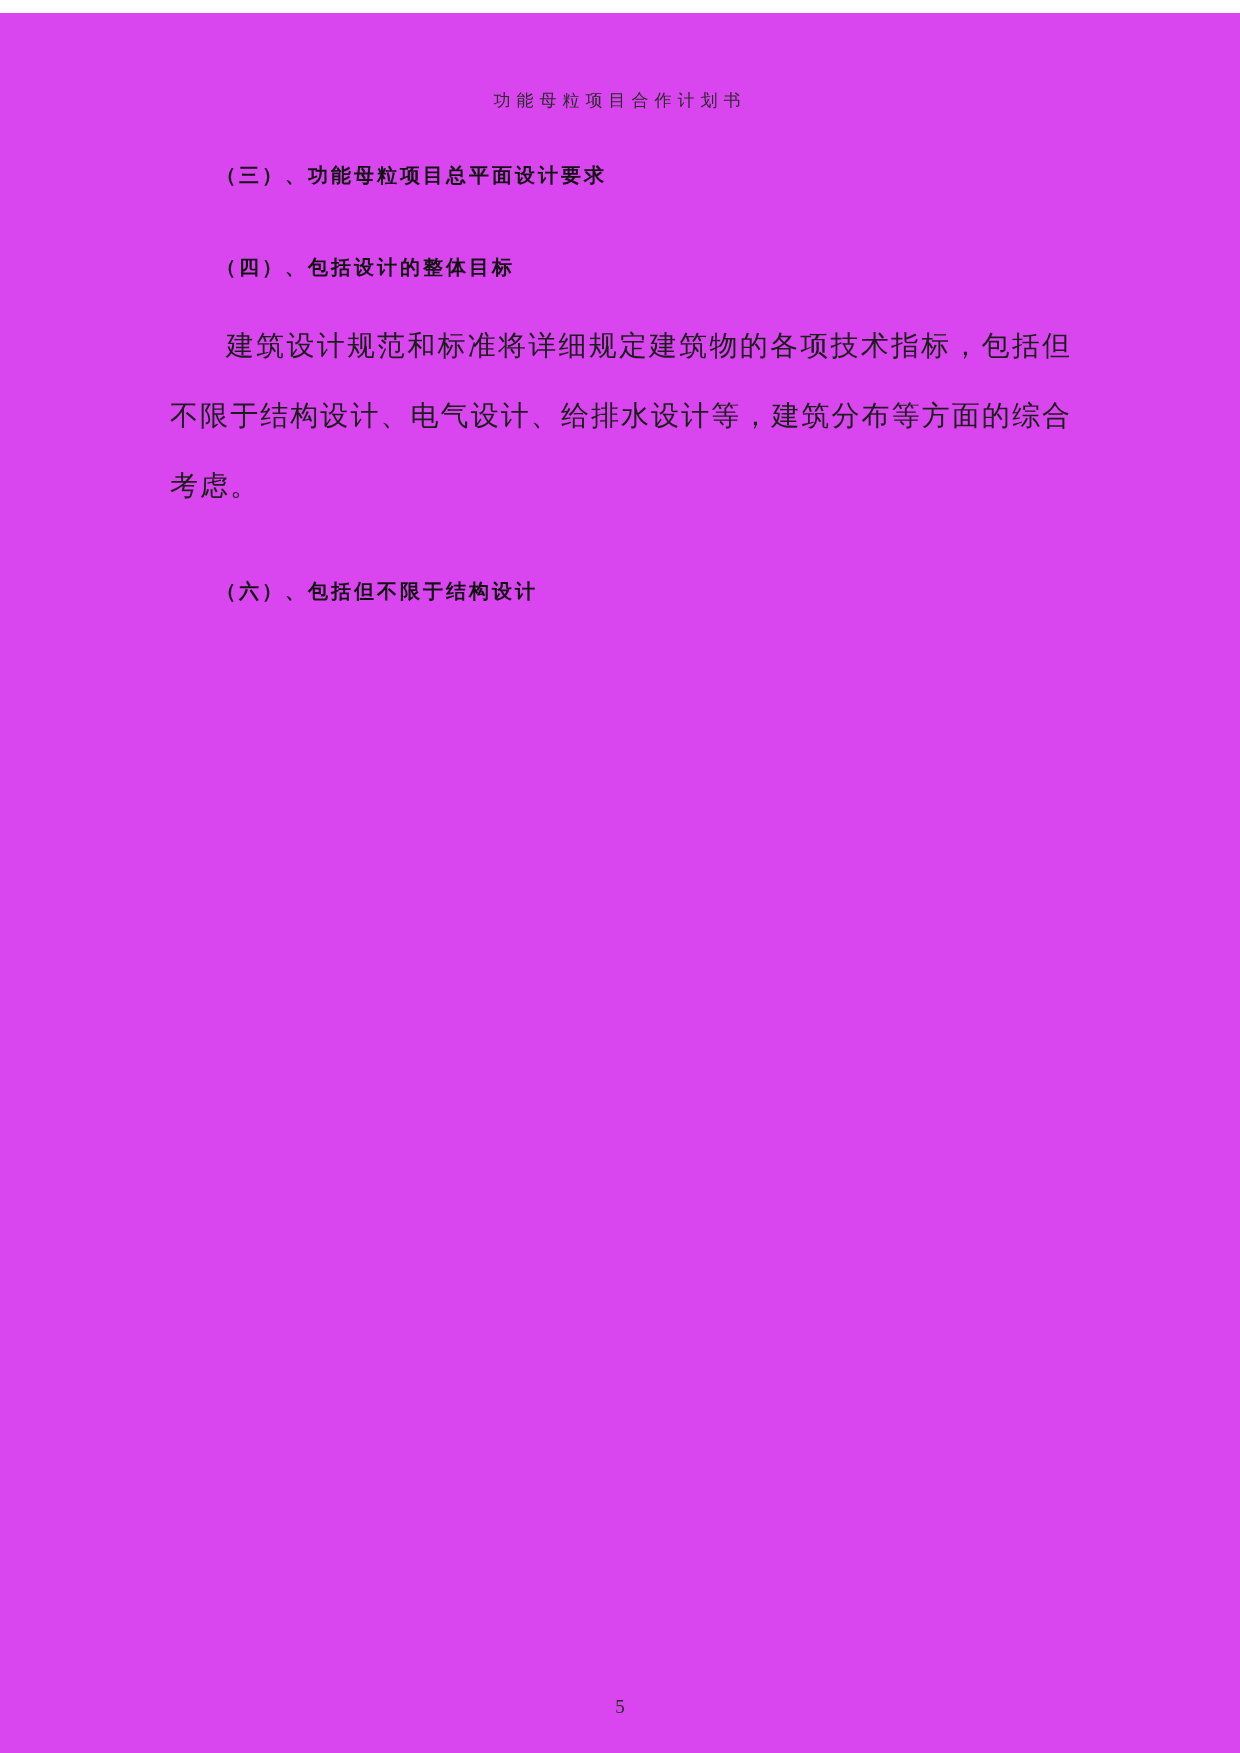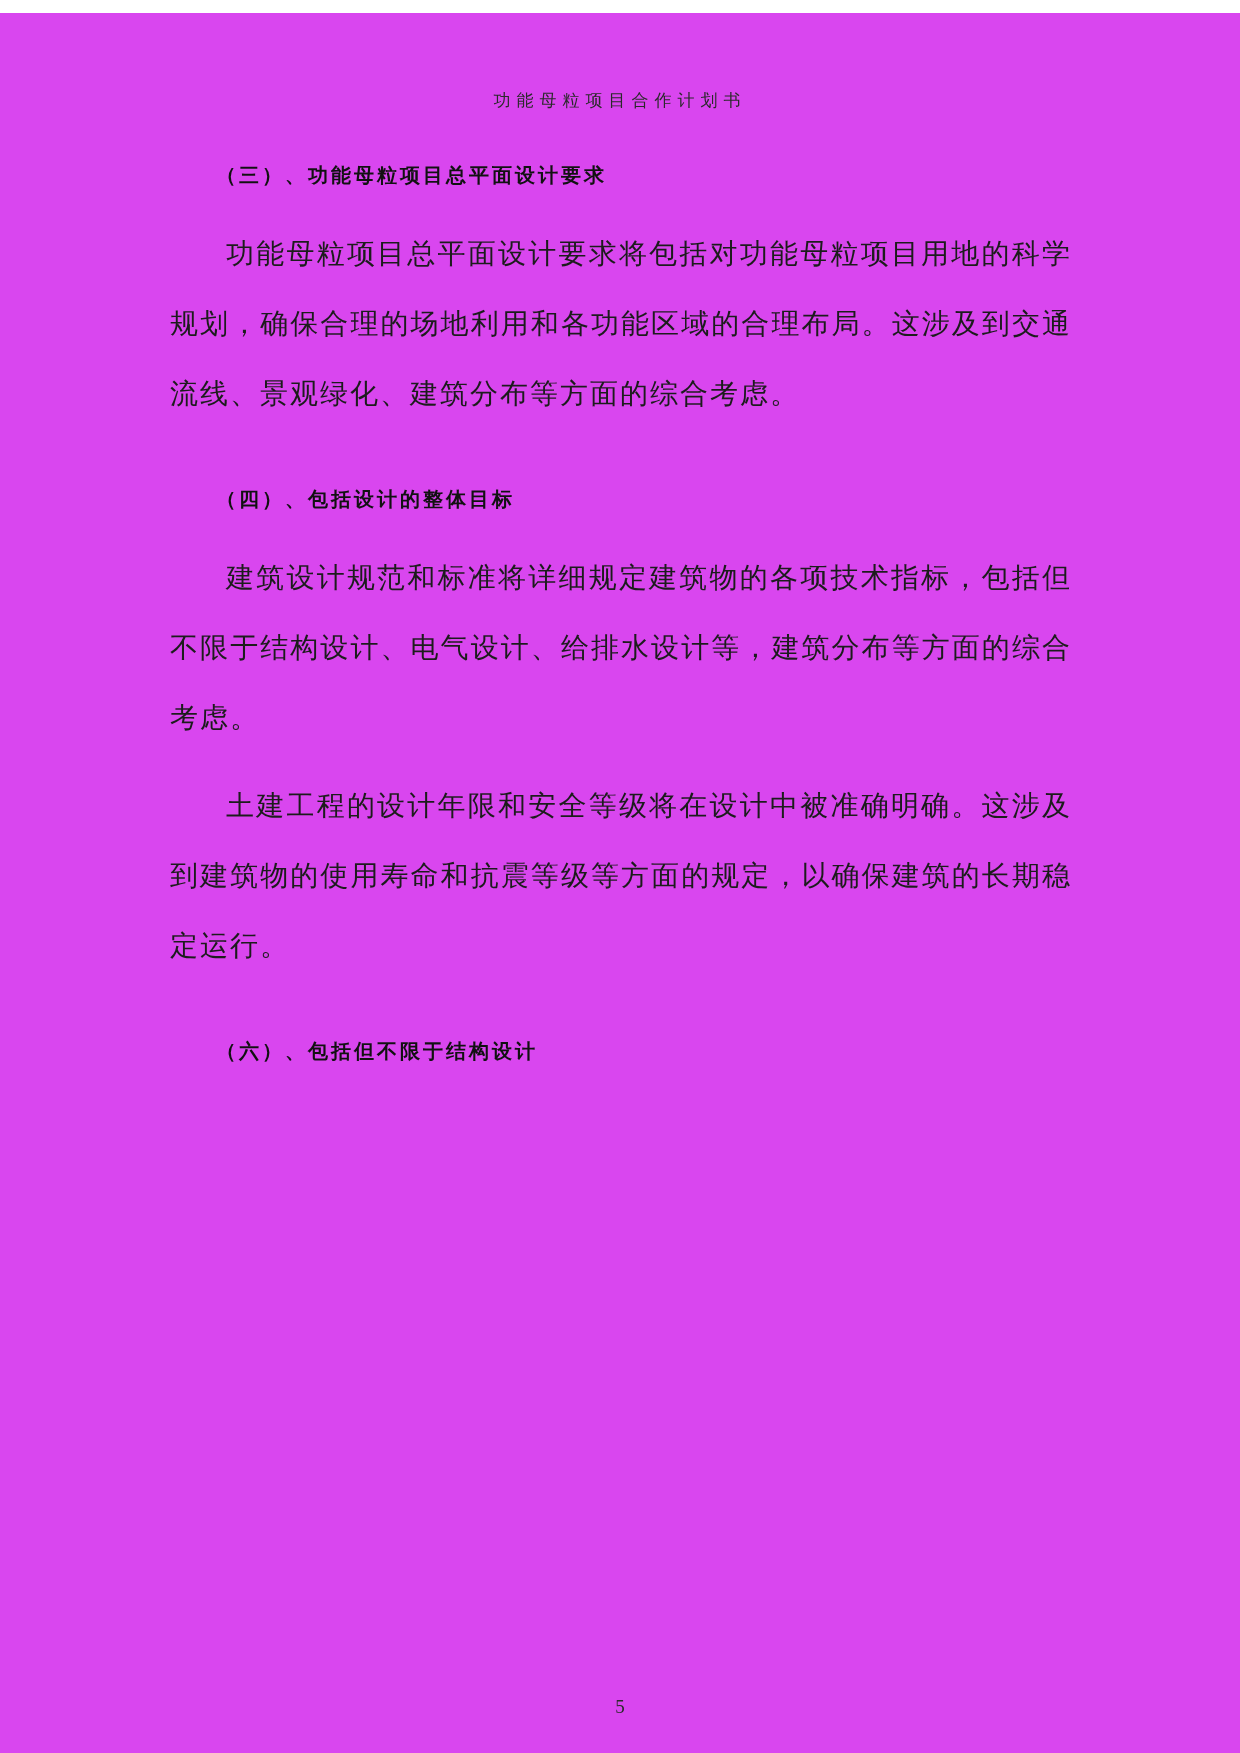--- a/index.html
+++ b/index.html
@@ -68,26 +68,24 @@
 </head>
 <body>
 
 <div class="page">
 
   <div class="doc-header">功能母粒项目合作计划书</div>
 
   <div class="content">
 
     <div class="section-heading">（三）、功能母粒项目总平面设计要求</div>
-    <p class="section-body">功能母粒项目总平面设计要求将包括对功能母粒项目用地的科学规划，确保合理的场地利用和各功能区域的合理布局。这涉及到交通流线、景观绿化、建筑分布等方面的综合考虑。</p>
 
     <div class="section-heading">（四）、包括设计的整体目标</div>
     <p class="section-body">建筑设计规范和标准将详细规定建筑物的各项技术指标，包括但不限于结构设计、电气设计、给排水设计等，建筑分布等方面的综合考虑。</p>
 
-    <p class="section-body">土建工程的设计年限和安全等级将在设计中被准确明确。这涉及到建筑物的使用寿命和抗震等级等方面的规定，以确保建筑的长期稳定运行。</p>
 
     <div class="section-heading">（六）、包括但不限于结构设计</div>
 
   </div>
 
   <div class="doc-footer">5</div>
 
 </div>
 
 </body></html>

